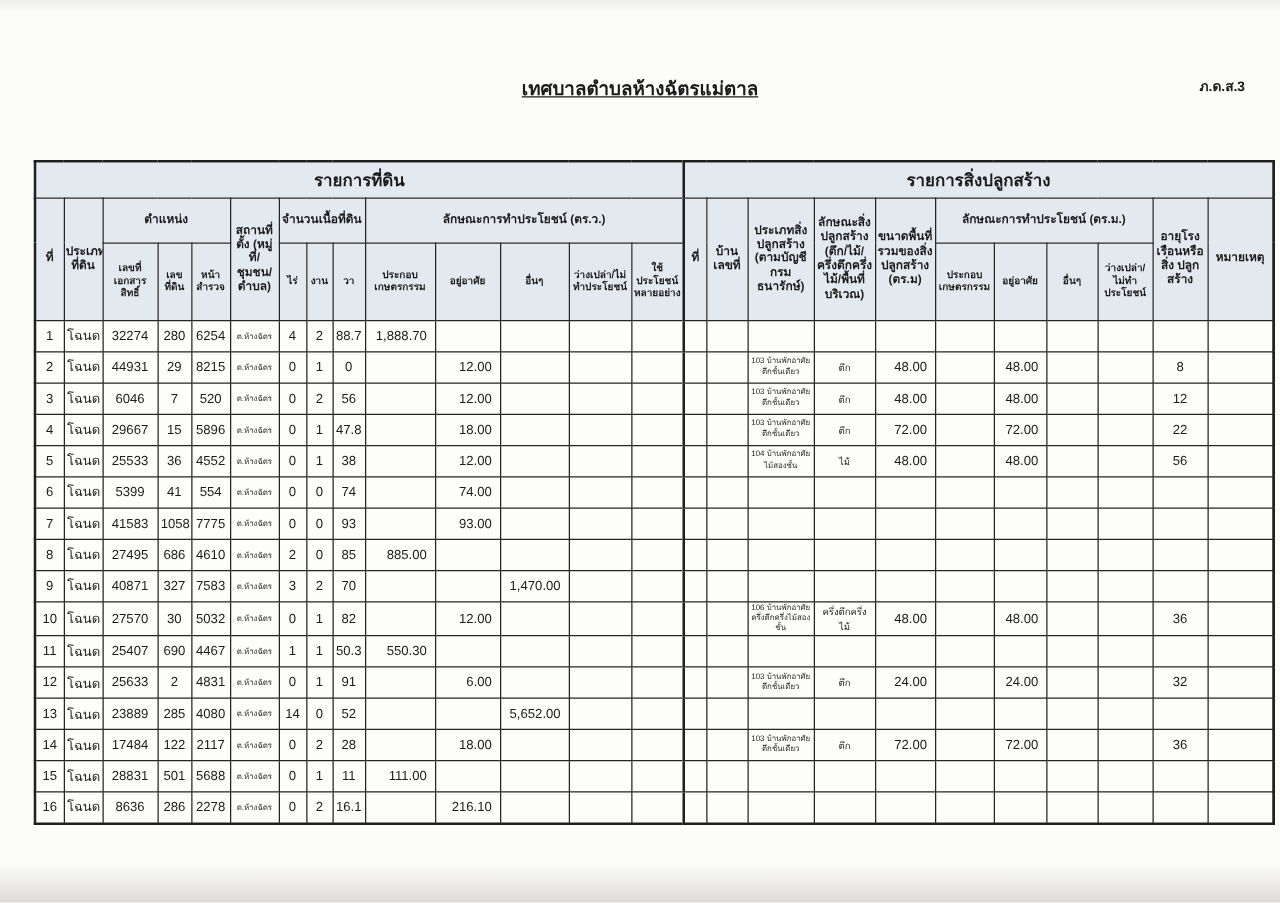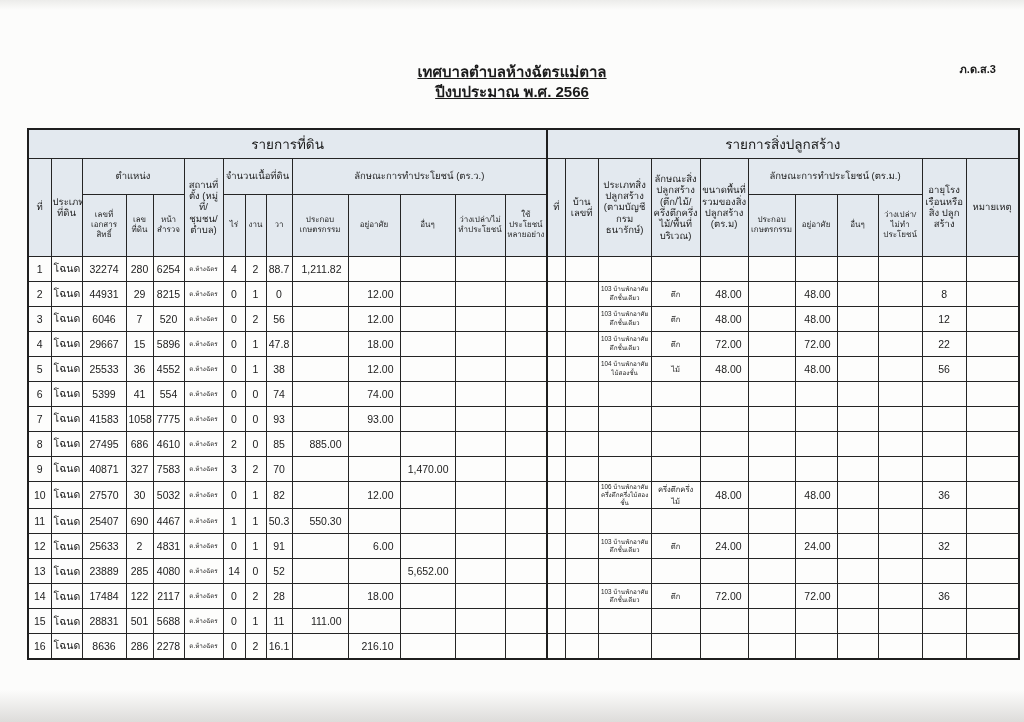--- a/index.html
+++ b/index.html
@@ -25,21 +25,21 @@
     position:absolute; left:27px; top:128px;
     width:993px;
     border-collapse:collapse; table-layout:fixed;
     border:2px solid #1f1f1f;
   }
   .register th, .register td {
     border:1px solid #252525;
     text-align:center; vertical-align:middle;
     overflow:hidden;
   }
-  .register thead th { background:#e3e9ef; font-weight:normal; padding:1px; }
+  .register thead th { background:#e3e9ef; font-weight:bold; padding:1px; }
   th.sec-title { height:29px; font-size:13.5px; }
   tr.h-group th { height:36px; font-size:9.5px; line-height:1.2; }
   tr.h-leaf th { height:62px; font-size:8px; line-height:1.25; }
   th.h-span { font-size:8px; }
   th.h-tiny { font-size:7.2px; }
   .register tbody td {
     height:25px; font-size:10.5px; background:#fdfdfc; padding:0 2px;
   }
   .register tbody td.num-r { text-align:right; padding-right:6px; }
   .register tbody td.cell-location { font-size:6.3px; }
@@ -49,21 +49,20 @@
 </style>
 </head>
 <body>
 
 <div class="page">
 
   <div class="form-code">ภ.ด.ส.3</div>
 
   <div class="title-block">
     <div class="title-line">เทศบาลตำบลห้างฉัตรแม่ตาล</div>
-    <div class="title-line">ปีงบประมาณ พ.ศ. 2566</div>
   </div>
 
   <table class="register">
     <colgroup>
       <col style="width:23px">
         <col style="width:31px">
         <col style="width:44px">
         <col style="width:27px">
       <col style="width:31px">
         <col style="width:39px">
@@ -130,21 +129,21 @@
         <tr>
           <td class="cell-no">1</td>
           <td class="cell-land_type">โฉนด</td>
           <td class="cell-doc_no">32274</td>
           <td class="cell-land_no">280</td>
           <td class="cell-survey_page">6254</td>
           <td class="cell-location">ต.ห้างฉัตร</td>
           <td class="cell-rai">4</td>
           <td class="cell-ngan">2</td>
           <td class="cell-wa">88.7</td>
-          <td class="cell-land_agri num-r">1,211.82</td>
+          <td class="cell-land_agri num-r">1,888.70</td>
           <td class="cell-land_res"></td>
           <td class="cell-land_other"></td>
           <td class="cell-land_vacant"></td>
           <td class="cell-land_multi"></td>
           <td class="cell-bld_no sec-start"></td>
           <td class="cell-house_no"></td>
           <td class="cell-bld_type"></td>
           <td class="cell-bld_char"></td>
           <td class="cell-bld_area"></td>
           <td class="cell-bld_agri"></td>

